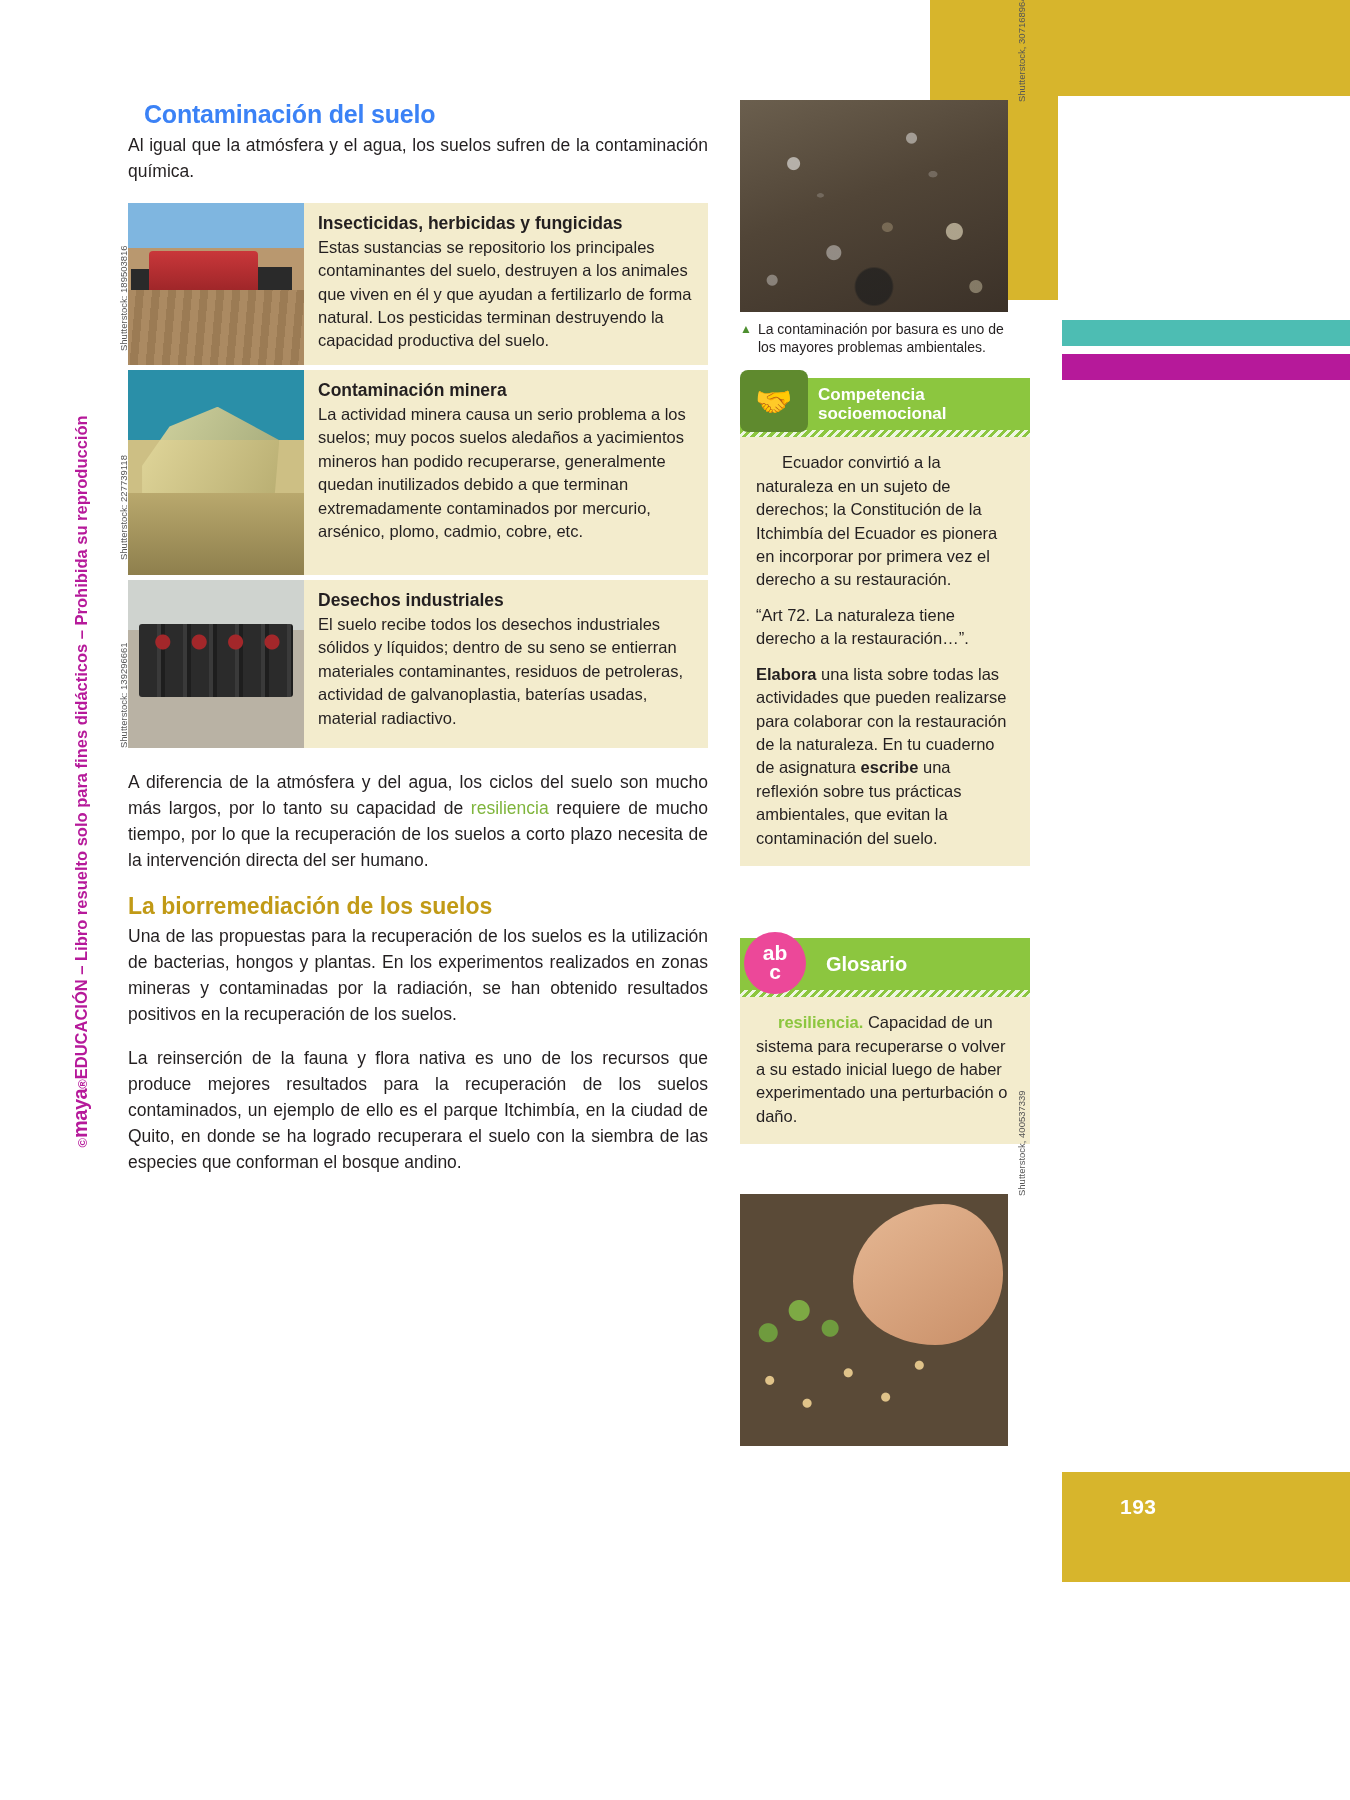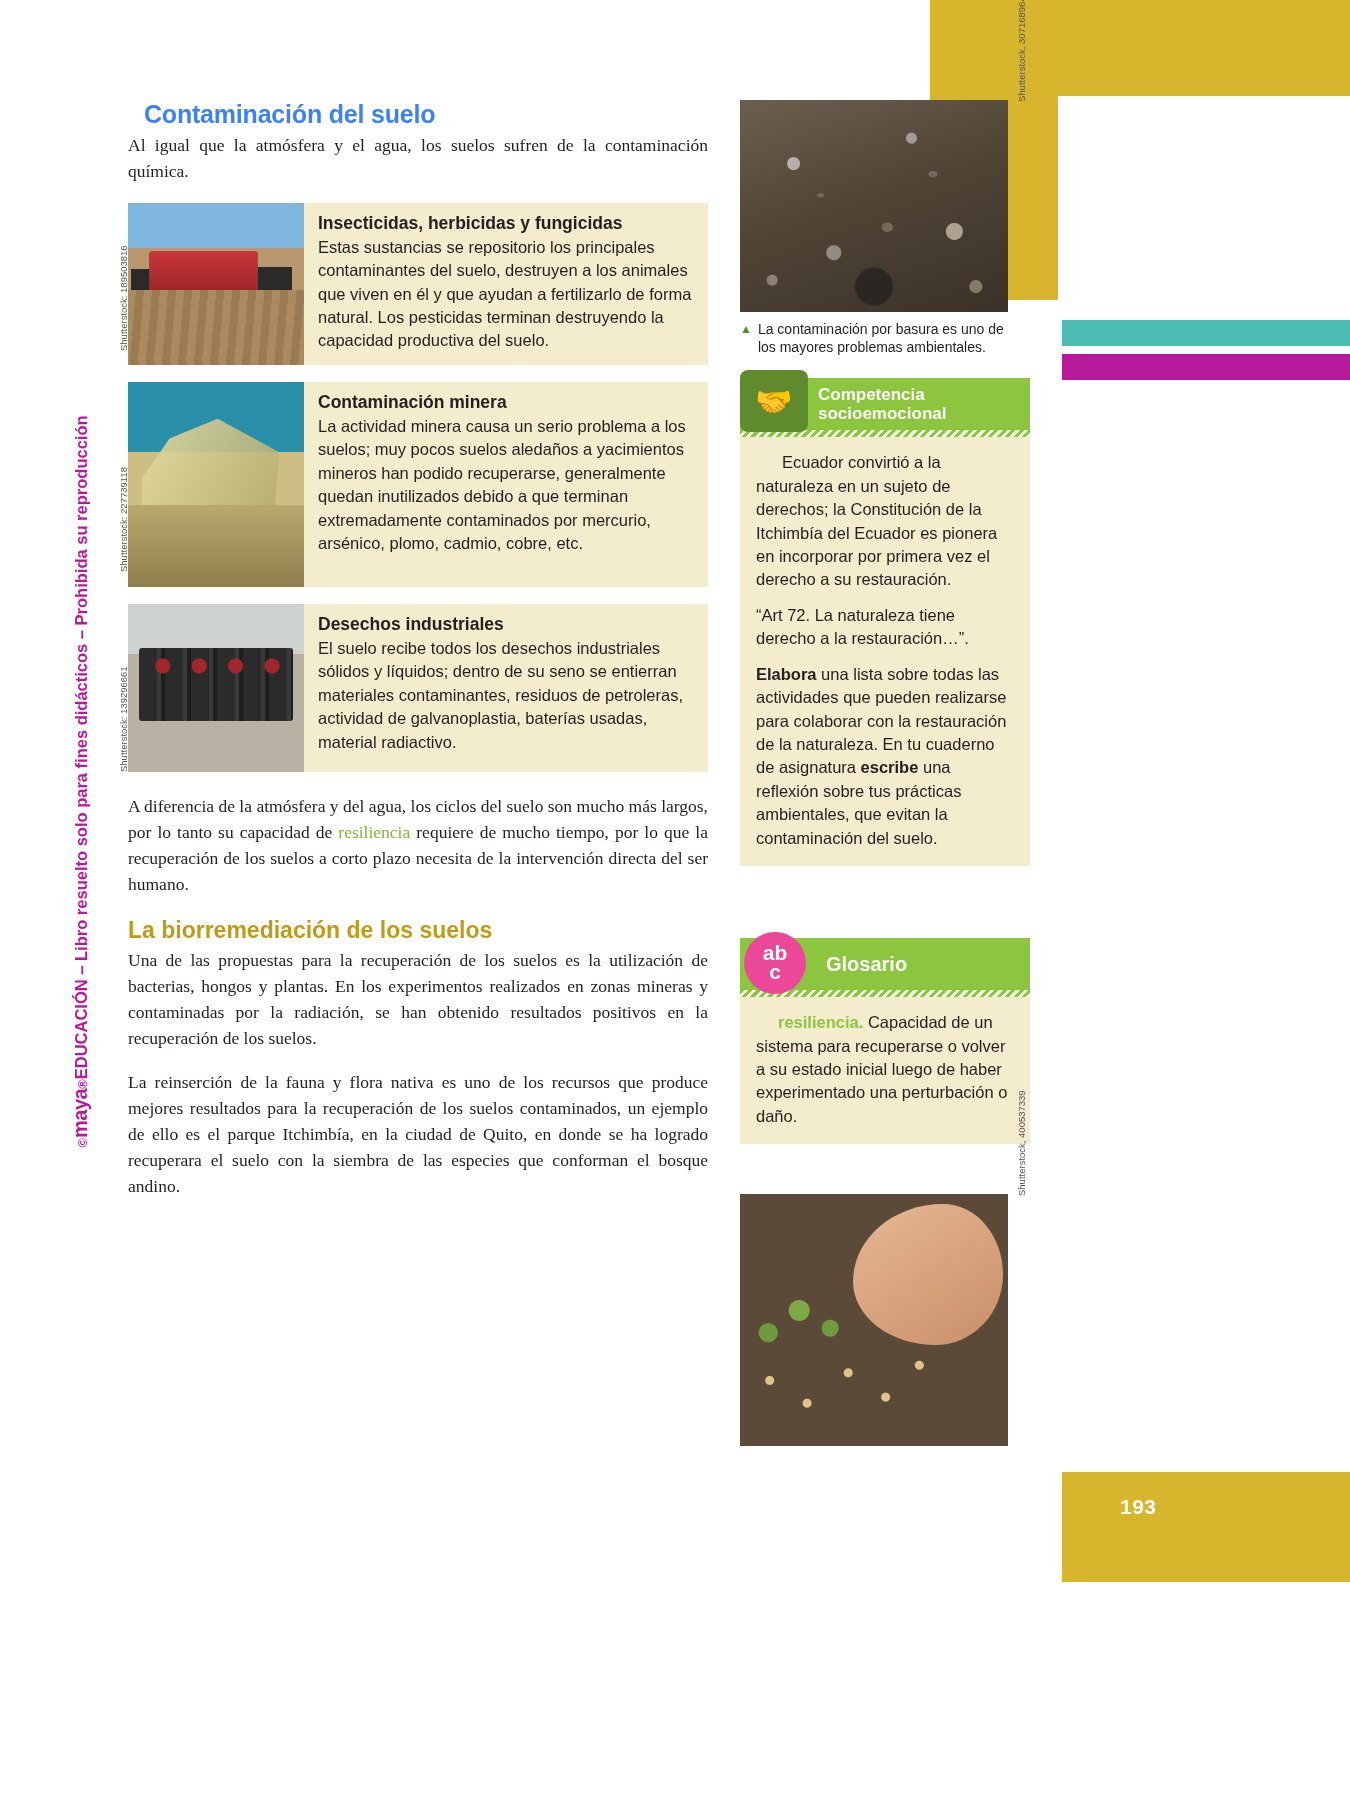--- a/index.html
+++ b/index.html
@@ -58,27 +58,27 @@
 
   h1.section-title {
     font-size:25px; color:#3b82f6; margin:0 0 4px 16px; font-weight:bold;
     letter-spacing:-0.2px;
   }
   h2.section-title {
     font-size:23px; color:#c19a16; margin:0 0 4px 0; font-weight:bold;
   }
   p.body {
     font-size:17.5px; line-height:1.48; margin:0 0 18px 0;
-    text-align:justify; color:#231f20;font-family:Liberation Serif, serif;
+    text-align:justify; color:#231f20;
   }
   p.body:last-child { margin-bottom:0; }
 
   
   .info-block {
-    display:flex; background:#f3eccd; margin-bottom:17px;
+    display:flex; background:#f3eccd; margin-bottom:5px;
     min-height:148px; position:relative;
   }
   .info-block .credit {
     position:absolute; left:-14px; top:0; height:100%;
     width:14px;
   }
   .credit-vert {
     position:absolute;
     font-size:9.5px; color:#555; white-space:nowrap;
     transform:rotate(-90deg); transform-origin:left top;

